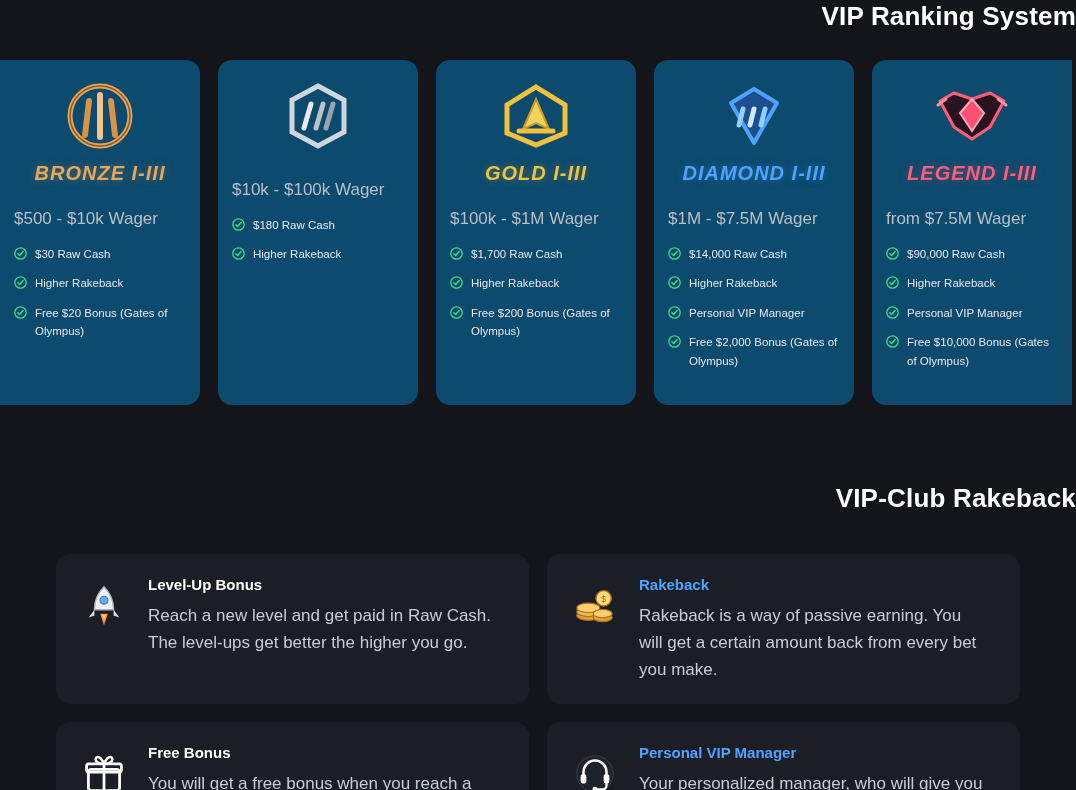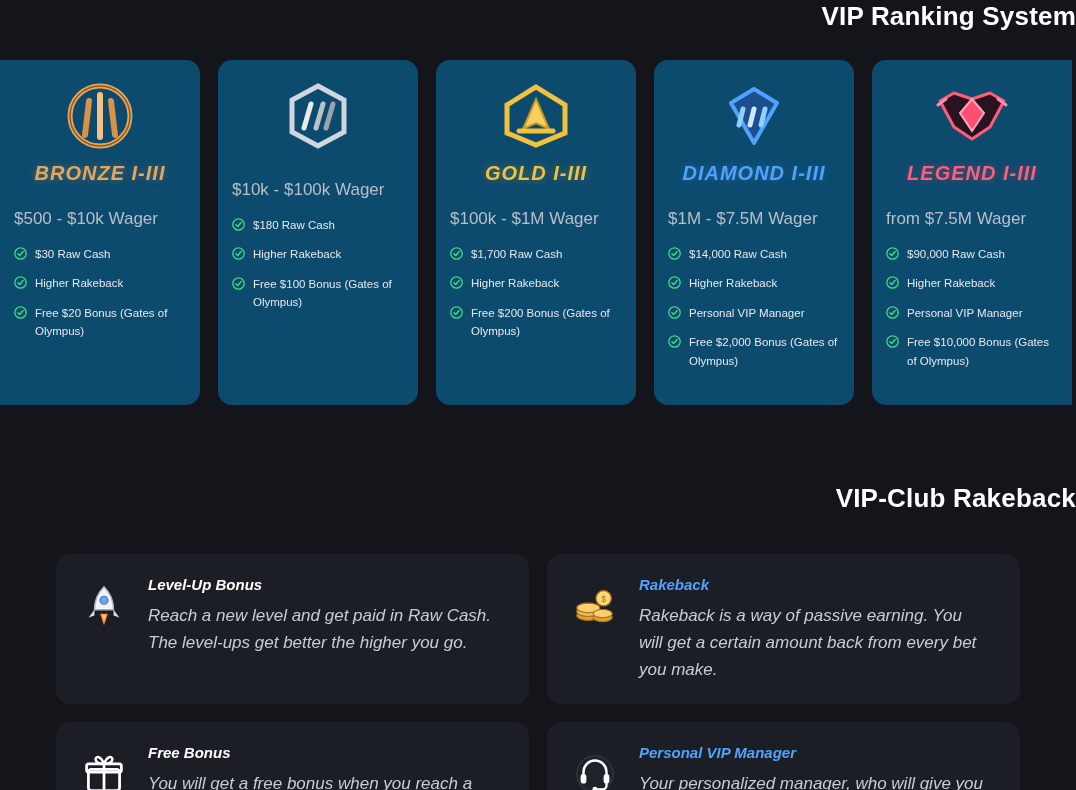--- a/index.html
+++ b/index.html
@@ -108,21 +108,21 @@
   }
   .benefit-icon {
     flex: 0 0 auto;
     width: 56px;
     height: 56px;
     display: flex;
     align-items: center;
     justify-content: center;
     margin-top: 6px;
   }
-  .benefit-body { padding-top: 4px; font-style: italic; }
+  .benefit-body { padding-top: 4px; }
   .benefit-title {
     font-size: 15px;
     font-weight: 700;
     margin-bottom: 9px;
   }
   .benefit-title.blue { color: #4fa3ff; }
   .benefit-title.white { color: #ffffff; }
   .benefit-text {
     font-size: 17px;
     line-height: 1.6;
@@ -203,29 +203,20 @@
           <span>$180 Raw Cash</span>
         </div>
         <div class="perk">
           <span class="check">
               <svg width="13" height="13" viewBox="0 0 16 16">
                 <circle cx="8" cy="8" r="7" fill="none" stroke="#3ddc84" stroke-width="1.6"></circle>
                 <path d="M4.8 8.2 L7 10.4 L11.2 5.6" fill="none" stroke="#3ddc84" stroke-width="1.8" stroke-linecap="round" stroke-linejoin="round"></path>
               </svg>
             </span>
           <span>Higher Rakeback</span>
-        </div>
-        <div class="perk">
-          <span class="check">
-              <svg width="13" height="13" viewBox="0 0 16 16">
-                <circle cx="8" cy="8" r="7" fill="none" stroke="#3ddc84" stroke-width="1.6"></circle>
-                <path d="M4.8 8.2 L7 10.4 L11.2 5.6" fill="none" stroke="#3ddc84" stroke-width="1.8" stroke-linecap="round" stroke-linejoin="round"></path>
-              </svg>
-            </span>
-          <span>Free $100 Bonus (Gates of Olympus)</span>
         </div>
       </div>
     </div>
 
     <div class="tier-card gold">
       <div class="tier-badge">
         <svg width="74" height="74" viewBox="0 0 74 74">
           <path d="M37 8 L66 26 L66 54 L37 66 L8 54 L8 26 Z" fill="none" stroke="#f2c23e" stroke-width="5"></path>
           <path d="M37 20 L50 50 L37 44 L24 50 Z" fill="#f5d05c" stroke="#c79a22" stroke-width="2"></path>
           <path d="M20 52 L54 52" stroke="#f2c23e" stroke-width="5" stroke-linecap="round"></path>

